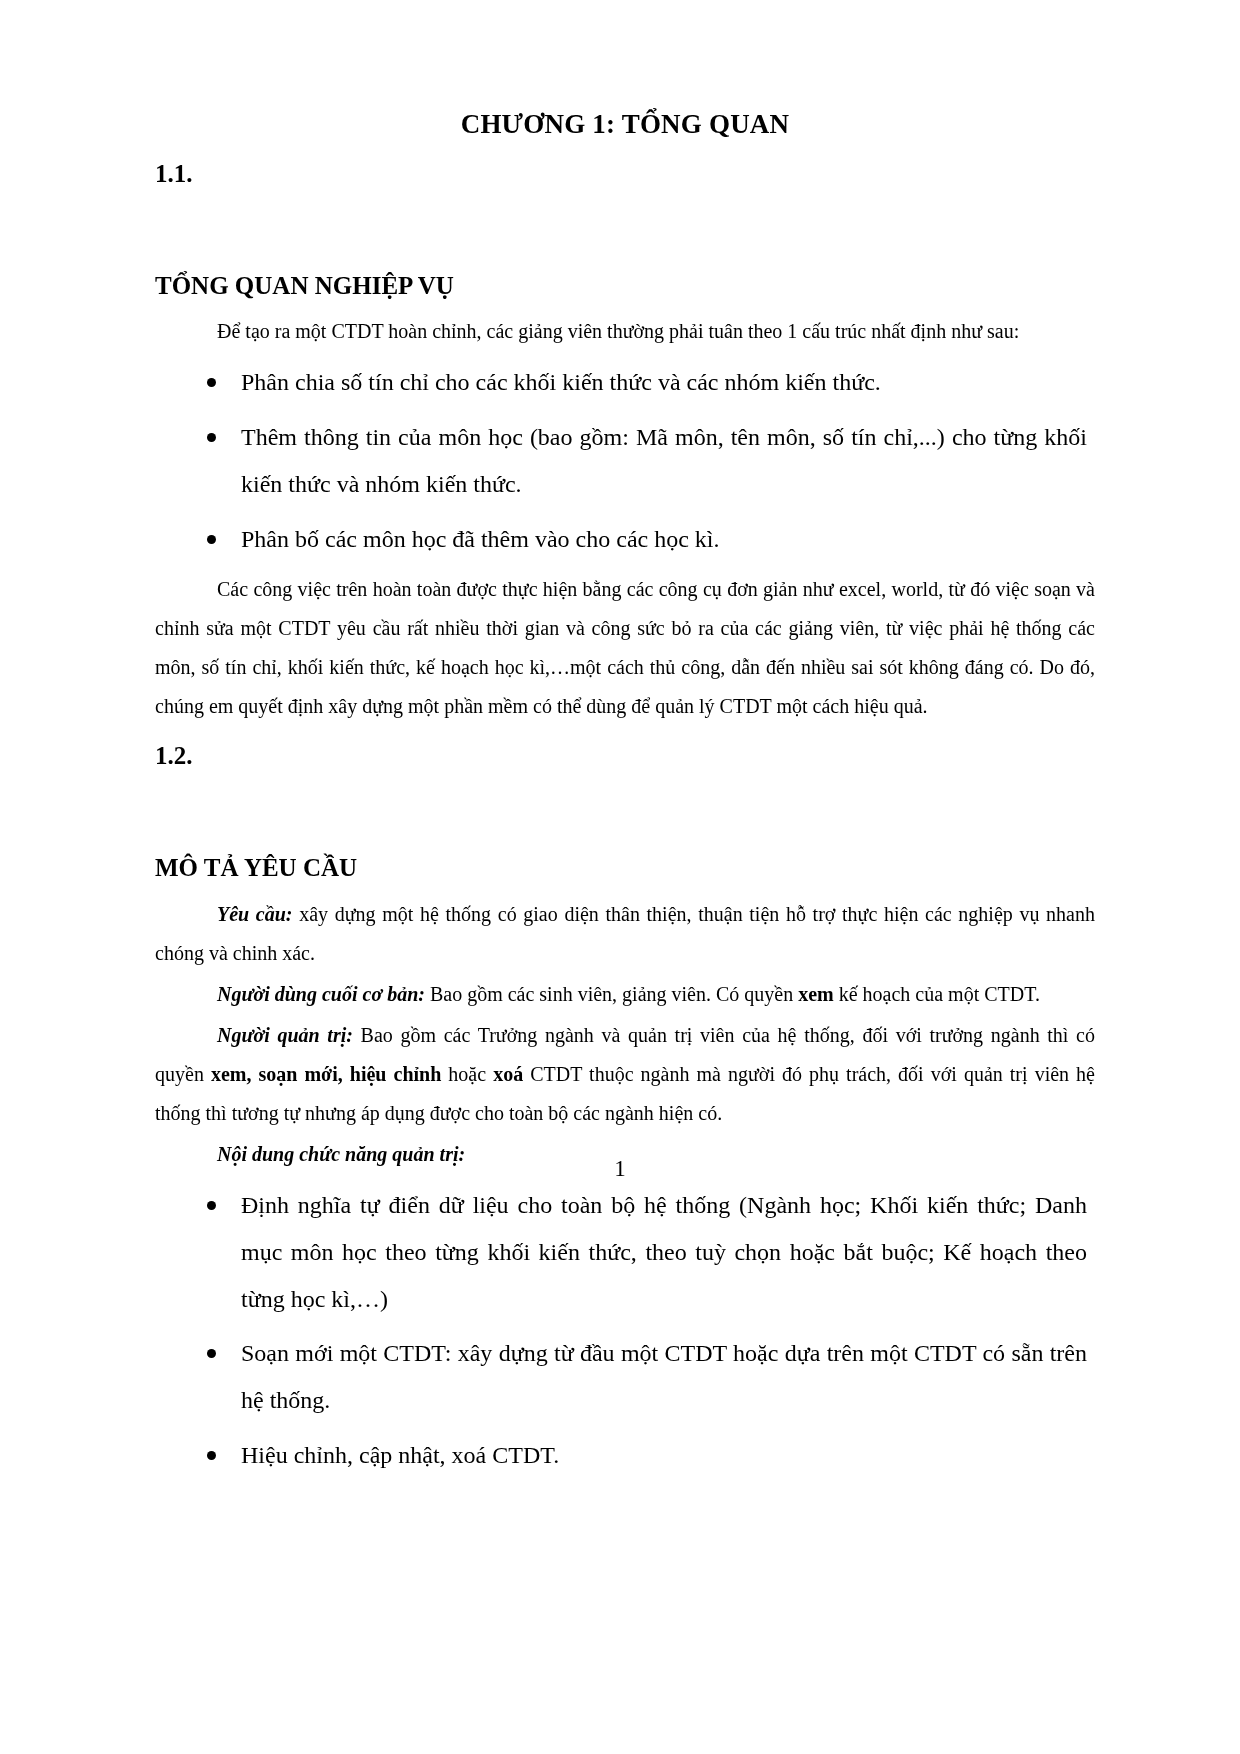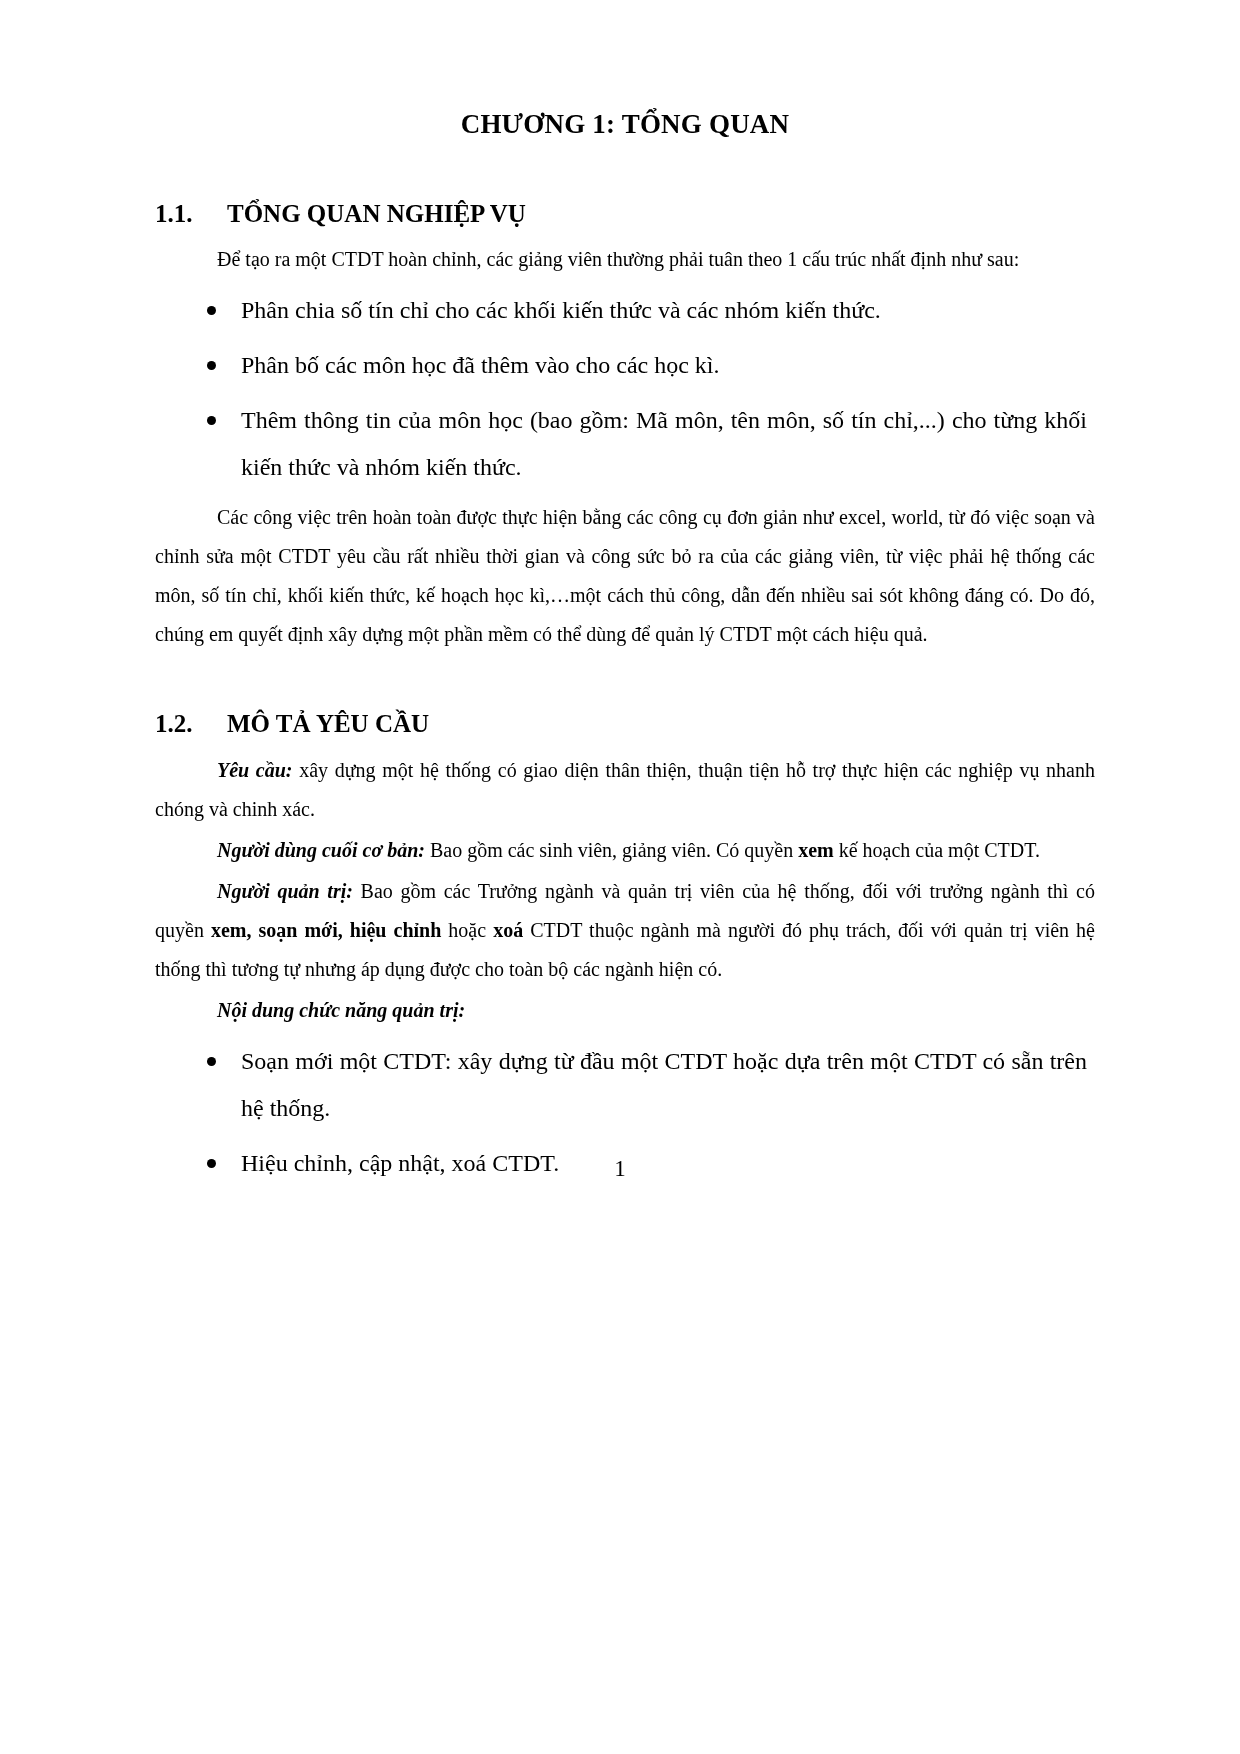--- a/index.html
+++ b/index.html
@@ -36,20 +36,21 @@
   }
 
   
   .section-heading {
     display: flex;
     align-items: baseline;
     font-weight: bold;
     font-size: 25px;
     margin: 14px 0 10px 0;
     line-height: 1.3;
+    flex-direction: column;
   }
   .section-heading .num {
     width: 72px;
     flex: 0 0 72px;
   }
   .section-heading .txt {
     flex: 1 1 auto;
     margin-top: 40px;
   }
 
@@ -117,39 +118,40 @@
 
   <h2 class="section-heading">
     <span class="num">1.1.</span>
     <span class="txt">TỔNG QUAN NGHIỆP VỤ</span>
   </h2>
 
   <p class="body">Để tạo ra một CTDT hoàn chỉnh, các giảng viên thường phải tuân theo 1 cấu trúc nhất định như sau:</p>
 
   <ul class="bullets">
     <li>Phân chia số tín chỉ cho các khối kiến thức và các nhóm kiến thức.</li>
+    <li>Thêm thông tin của môn học (bao gồm: Mã môn, tên môn, số tín chỉ,...) cho từng khối kiến thức và nhóm kiến thức.</li>
     <li>Phân bố các môn học đã thêm vào cho các học kì.</li>
-    <li>Thêm thông tin của môn học (bao gồm: Mã môn, tên môn, số tín chỉ,...) cho từng khối kiến thức và nhóm kiến thức.</li>
   </ul>
 
   <p class="body">Các công việc trên hoàn toàn được thực hiện bằng các công cụ đơn giản như excel, world, từ đó việc soạn và chỉnh sửa một CTDT yêu cầu rất nhiều thời gian và công sức bỏ ra của các giảng viên, từ việc phải hệ thống các môn, số tín chỉ, khối kiến thức, kế hoạch học kì,…một cách thủ công, dẫn đến nhiều sai sót không đáng có. Do đó, chúng em quyết định xây dựng một phần mềm có thể dùng để quản lý CTDT một cách hiệu quả.</p>
 
   <h2 class="section-heading">
     <span class="num">1.2.</span>
     <span class="txt">MÔ TẢ YÊU CẦU</span>
   </h2>
 
   <p class="body"><span class="lead">Yêu cầu:</span><span> xây dựng một hệ thống có giao diện thân thiện, thuận tiện hỗ trợ thực hiện các nghiệp vụ nhanh chóng và chinh xác.</span></p>
 
   <p class="body"><span class="lead">Người dùng cuối cơ bản:</span><span> Bao gồm các sinh viên, giảng viên. Có quyền </span><span class="bold">xem</span><span> kế hoạch của một CTDT.</span></p>
 
   <p class="body"><span class="lead">Người quản trị:</span><span> Bao gồm các Trưởng ngành và quản trị viên của hệ thống, đối với trưởng ngành thì có quyền </span><span class="bold">xem, soạn mới, hiệu chỉnh</span><span> hoặc </span><span class="bold">xoá</span><span> CTDT thuộc ngành mà người đó phụ trách, đối với quản trị viên hệ thống thì tương tự nhưng áp dụng được cho toàn bộ các ngành hiện có.</span></p>
 
   <p class="body"><span class="lead">Nội dung chức năng quản trị:</span></p>
 
   <ul class="bullets">
+    <li>Định nghĩa tự điển dữ liệu cho toàn bộ hệ thống (Ngành học; Khối kiến thức; Danh mục môn học theo từng khối kiến thức, theo tuỳ chọn hoặc bắt buộc; Kế hoạch theo từng học kì,…)</li>
     <li>Soạn mới một CTDT: xây dựng từ đầu một CTDT hoặc dựa trên một CTDT có sẵn trên hệ thống.</li>
     <li>Hiệu chỉnh, cập nhật, xoá CTDT.</li>
   </ul>
 
   <div class="page-number">1</div>
 
 </div>
 
 </body></html>

